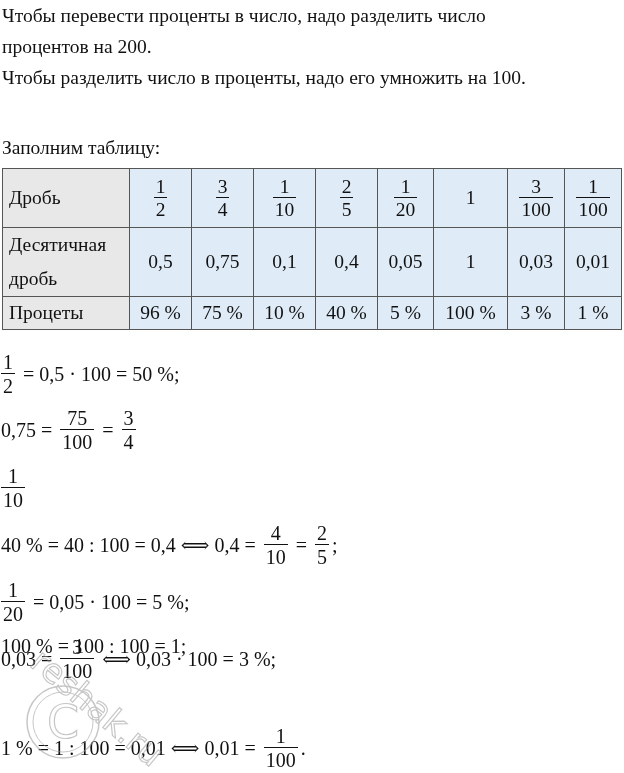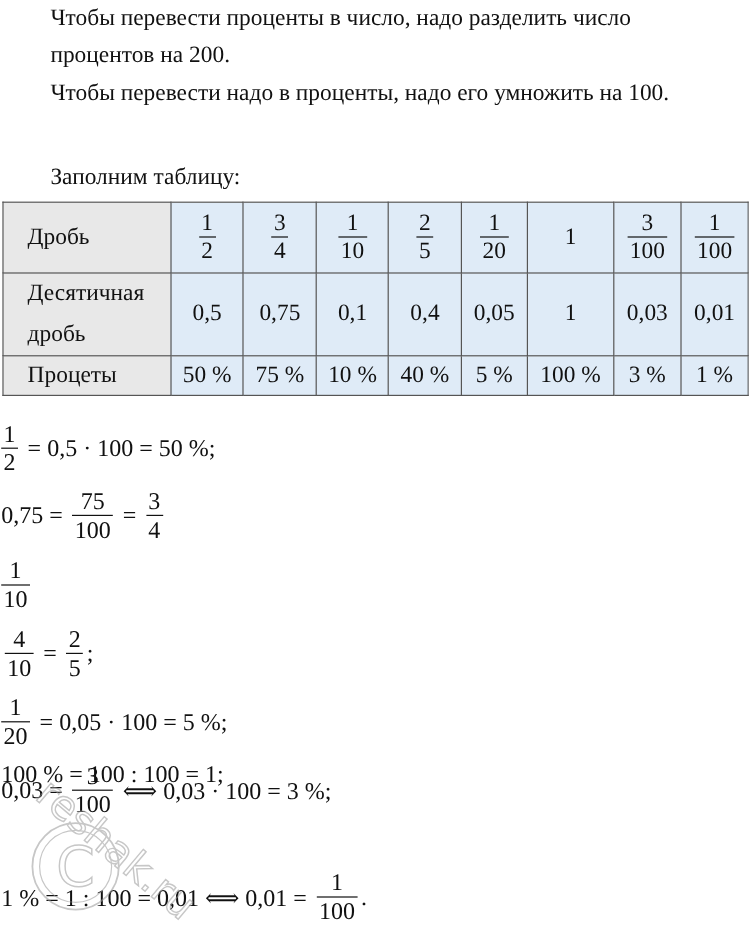--- a/index.html
+++ b/index.html
@@ -2,38 +2,38 @@
 <html><head>
 <meta charset="utf-8">
 <style>
   html, body { margin: 0; padding: 0; background: #ffffff; }
   body {
     width: 624px; height: 773px; position: relative; overflow: hidden;
     font-family: "Liberation Serif", "DejaVu Serif", serif;
     color: #111111;
   }
   .para {
-    position: absolute; left: 2px; font-size: 19.5px; line-height: 24px; white-space: nowrap; margin-left: 40px;
+    position: absolute; left: 2px; font-size: 19.5px; line-height: 24px; white-space: nowrap;
   }
   table.tbl {
     position: absolute; left: 2px; top: 168px;
     border-collapse: collapse;
     font-size: 19.5px;
   }
   table.tbl td {
     border: 1.3px solid #555555;
     background: #dfebf7;
     text-align: center;
     vertical-align: middle;
     padding: 0;
   }
   table.tbl td.head {
     background: #e8e8e8;
     text-align: left;
-    padding-left: 20px;
+    padding-left: 6px;
     line-height: 34px;
   }
   .frac {
     display: inline-flex; flex-direction: column; align-items: center;
     vertical-align: middle; line-height: 1;
   }
   .frac .num { padding: 0 2px 1px; }
   .frac .den { border-top: 1.3px solid #111; padding: 2px 2px 0; }
   .row1 td { height: 58px; }
   .row2 td { height: 65px; }
@@ -48,21 +48,21 @@
     position: absolute; left: 20px; top: 640px; width: 160px; height: 133px;
     pointer-events: none; opacity: 0.55;
   }
 </style>
 </head>
 <body>
 
 <div>
   <div class="para" style="top:4px">Чтобы перевести проценты в число, надо разделить число</div>
   <div class="para" style="top:35px">процентов на 200.</div>
-  <div class="para" style="top:66px">Чтобы перевести надо в проценты, надо его умножить на 100.</div>
+  <div class="para" style="top:66px">Чтобы разделить число в проценты, надо его умножить на 100.</div>
   <div class="para" style="top:136px">Заполним таблицу:</div>
 </div>
 
 <table class="tbl">
   <tbody>
       <tr class="row1">
     <td class="head" style="width:120px">Дробь</td>
     <td style="width:61px"><span class="frac">
             <span class="num">1</span>
             <span class="den">2</span>
@@ -102,21 +102,21 @@
     <td>0,75</td>
     <td>0,1</td>
     <td>0,4</td>
     <td>0,05</td>
     <td>1</td>
     <td>0,03</td>
     <td>0,01</td>
   </tr>
   <tr class="row3">
     <td class="head" style="line-height:30px">Процеты</td>
-    <td>50 %</td>
+    <td>96 %</td>
     <td>75 %</td>
     <td>10 %</td>
     <td>40 %</td>
     <td>5 %</td>
     <td>100 %</td>
     <td>3 %</td>
     <td>1 %</td>
   </tr>
 </tbody>
   </table>
@@ -144,20 +144,21 @@
   </div>
 
   <div class="formula" style="top:463px">
     <span class="frac" style="margin-left:0">
         <span class="num">1</span>
         <span class="den">10</span>
       </span>
   </div>
 
   <div class="formula" style="top:520px">
+    <span class="t">40 % = 40 : 100 = 0,4 ⟺ 0,4 = </span>
     <span class="frac">
         <span class="num">4</span>
         <span class="den">10</span>
       </span>
     <span class="t"> = </span>
     <span class="frac">
         <span class="num">2</span>
         <span class="den">5</span>
       </span>
     <span class="t">;</span>

